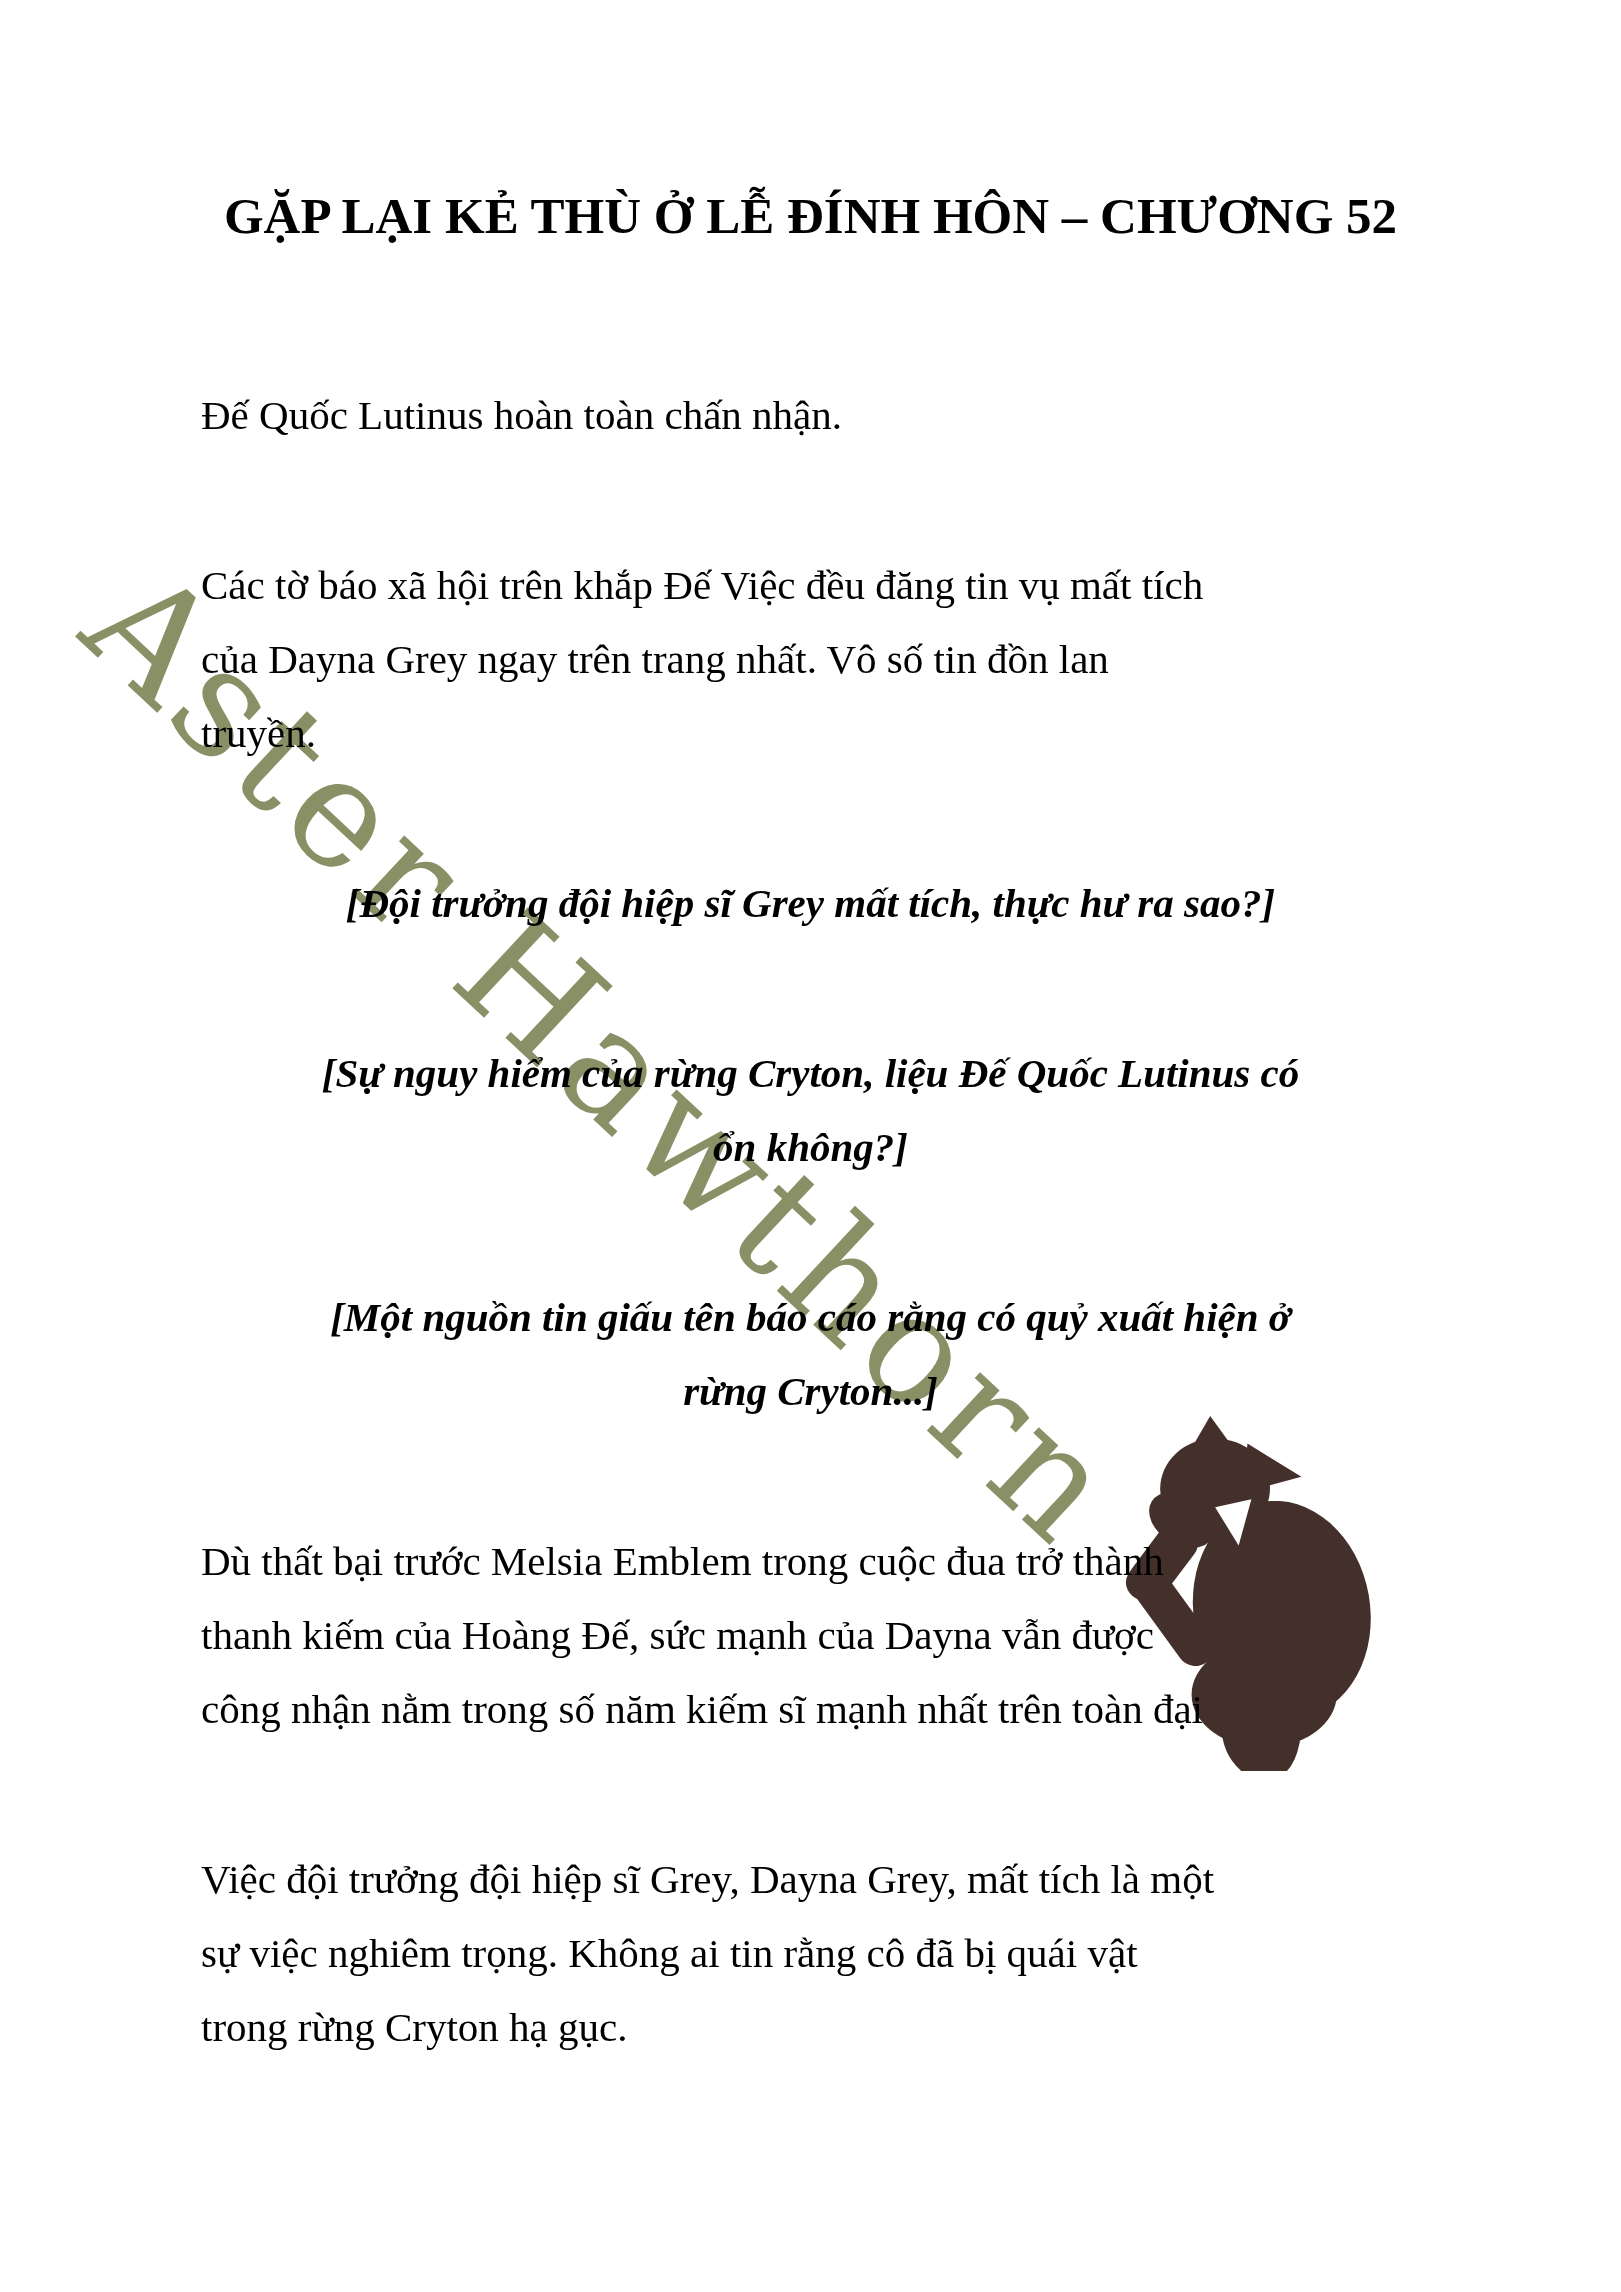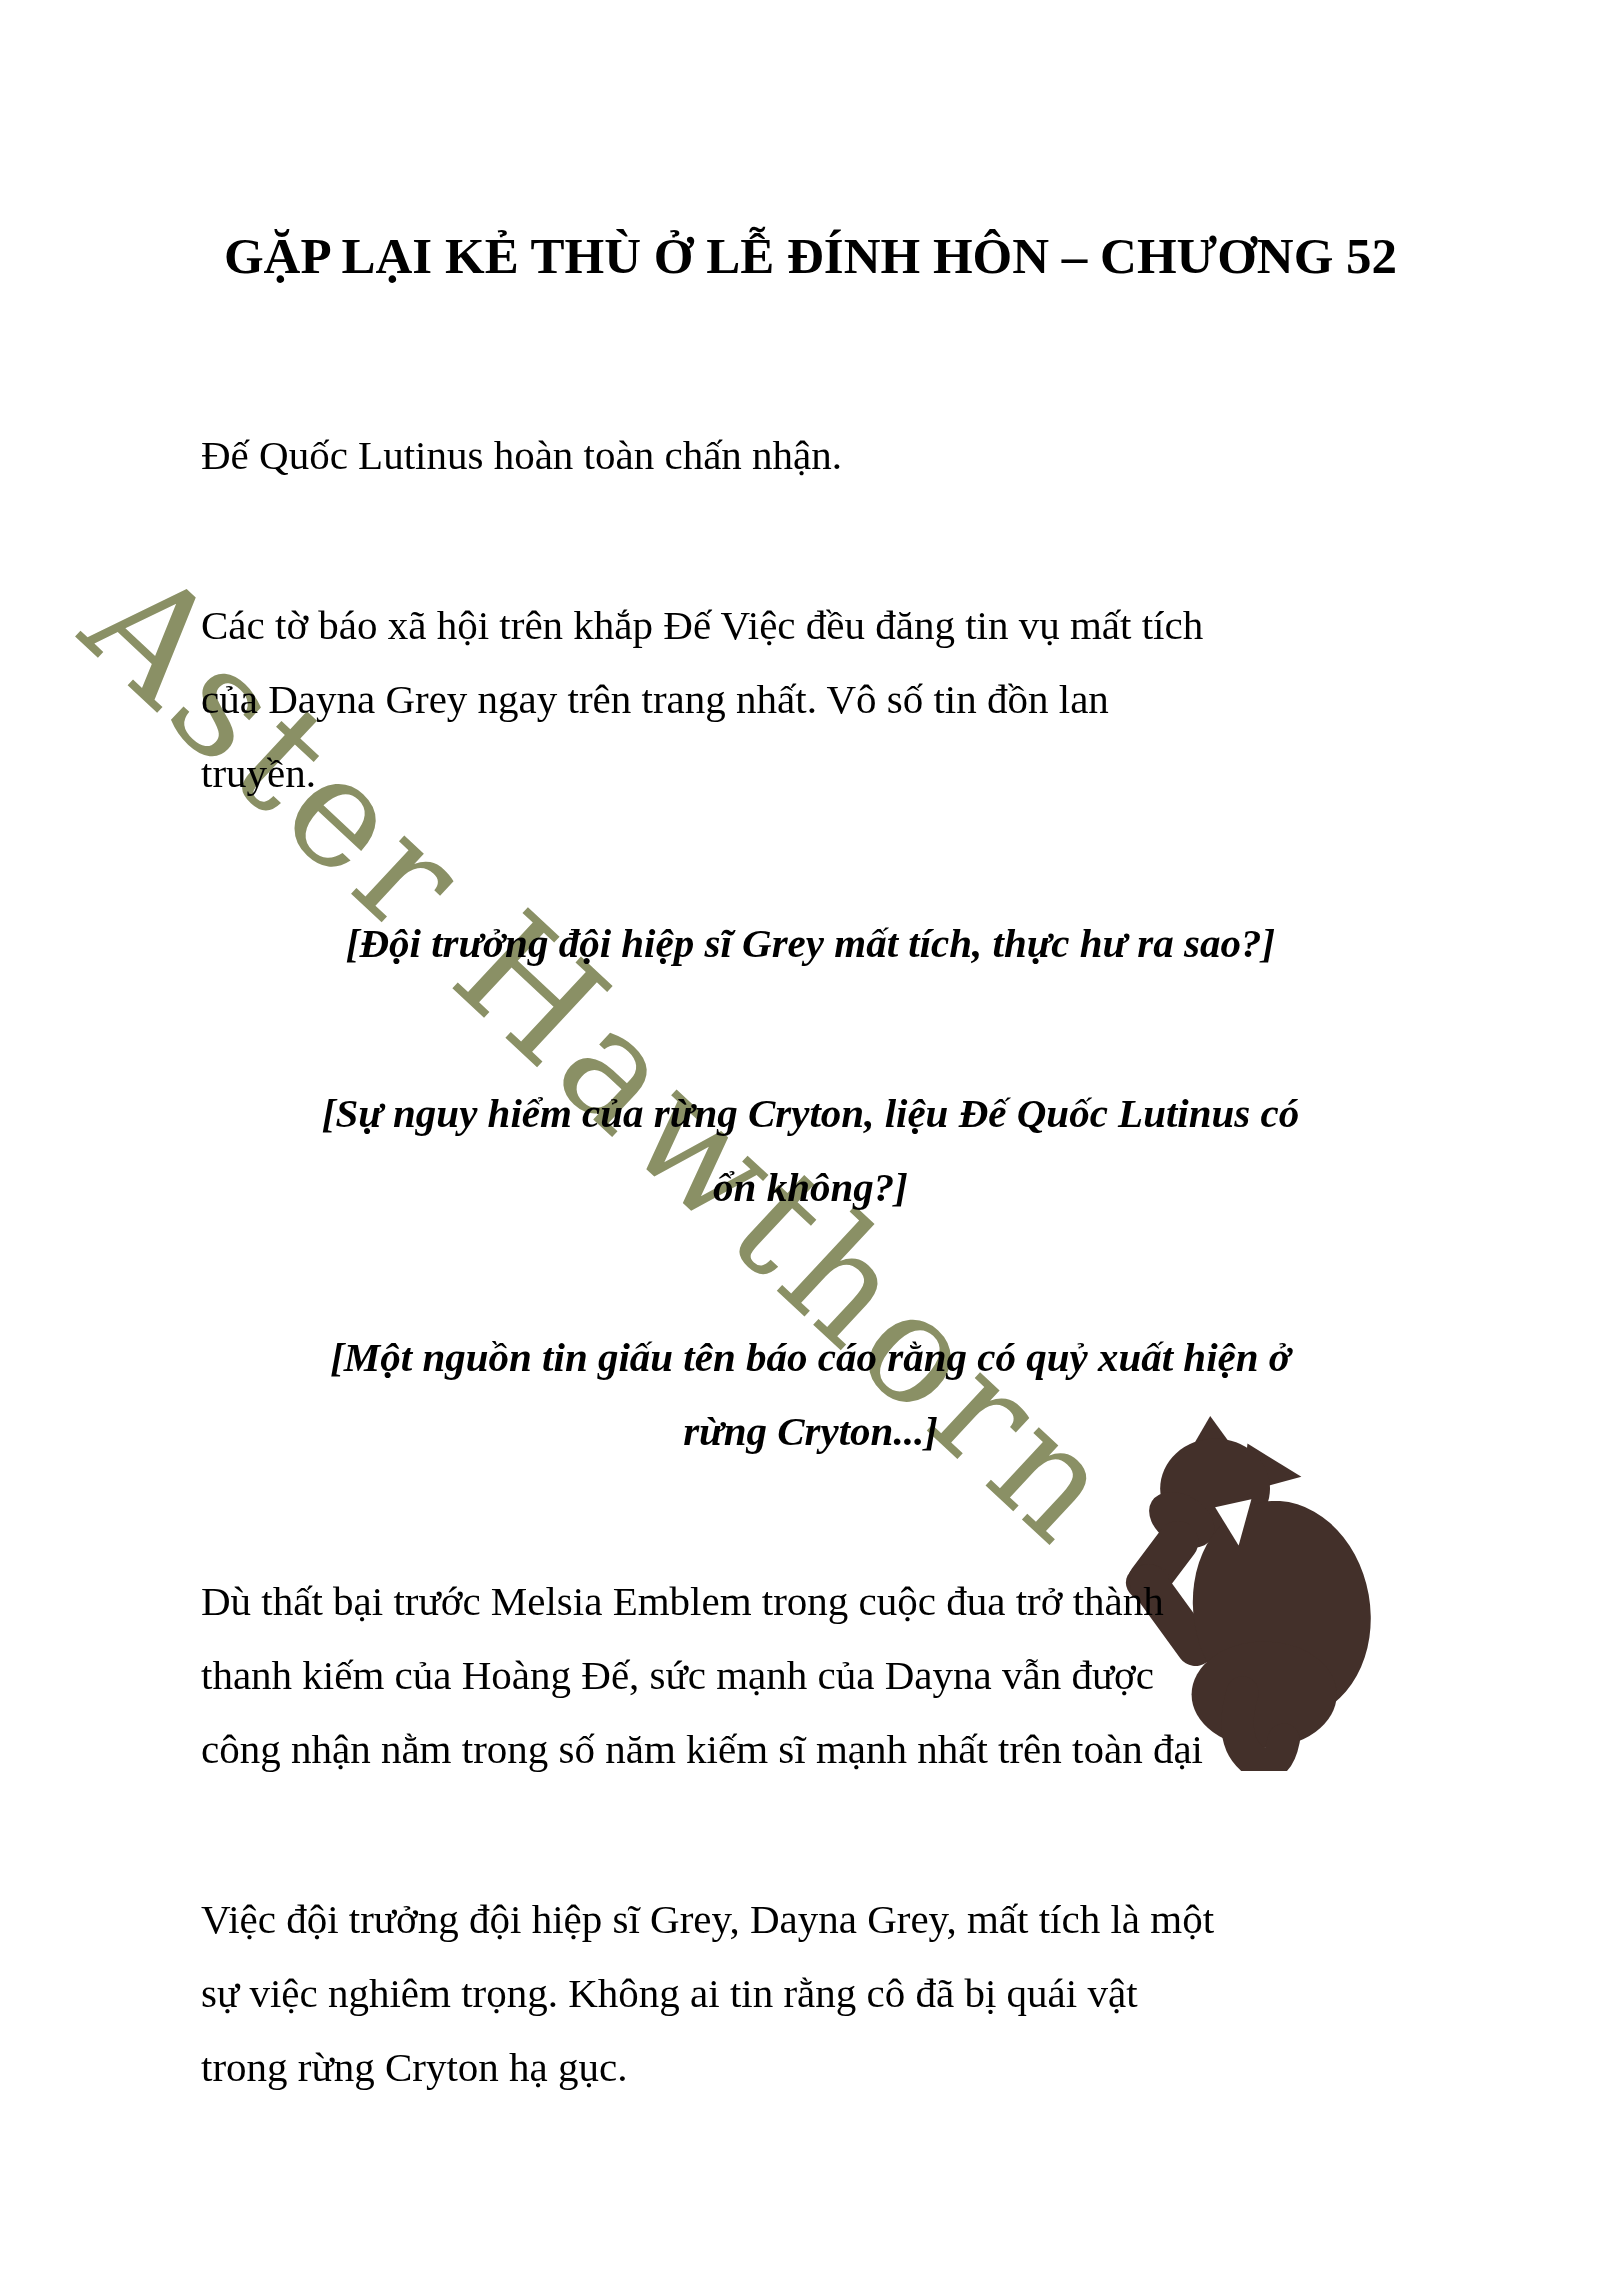--- a/index.html
+++ b/index.html
@@ -40,21 +40,20 @@
     z-index: 2;
     pointer-events: none;
   }
 
   
   .content {
     position: relative;
     z-index: 3;
     padding: 186px 201px 0 201px;
     width: 1219px;
-    margin-top: 40px;
   }
   h1.doc-title {
     margin: 0 0 131px 0;
     font-size: 51px;
     line-height: 1.2;
     font-weight: bold;
     text-align: center;
     white-space: nowrap;
   }
   p.para {

